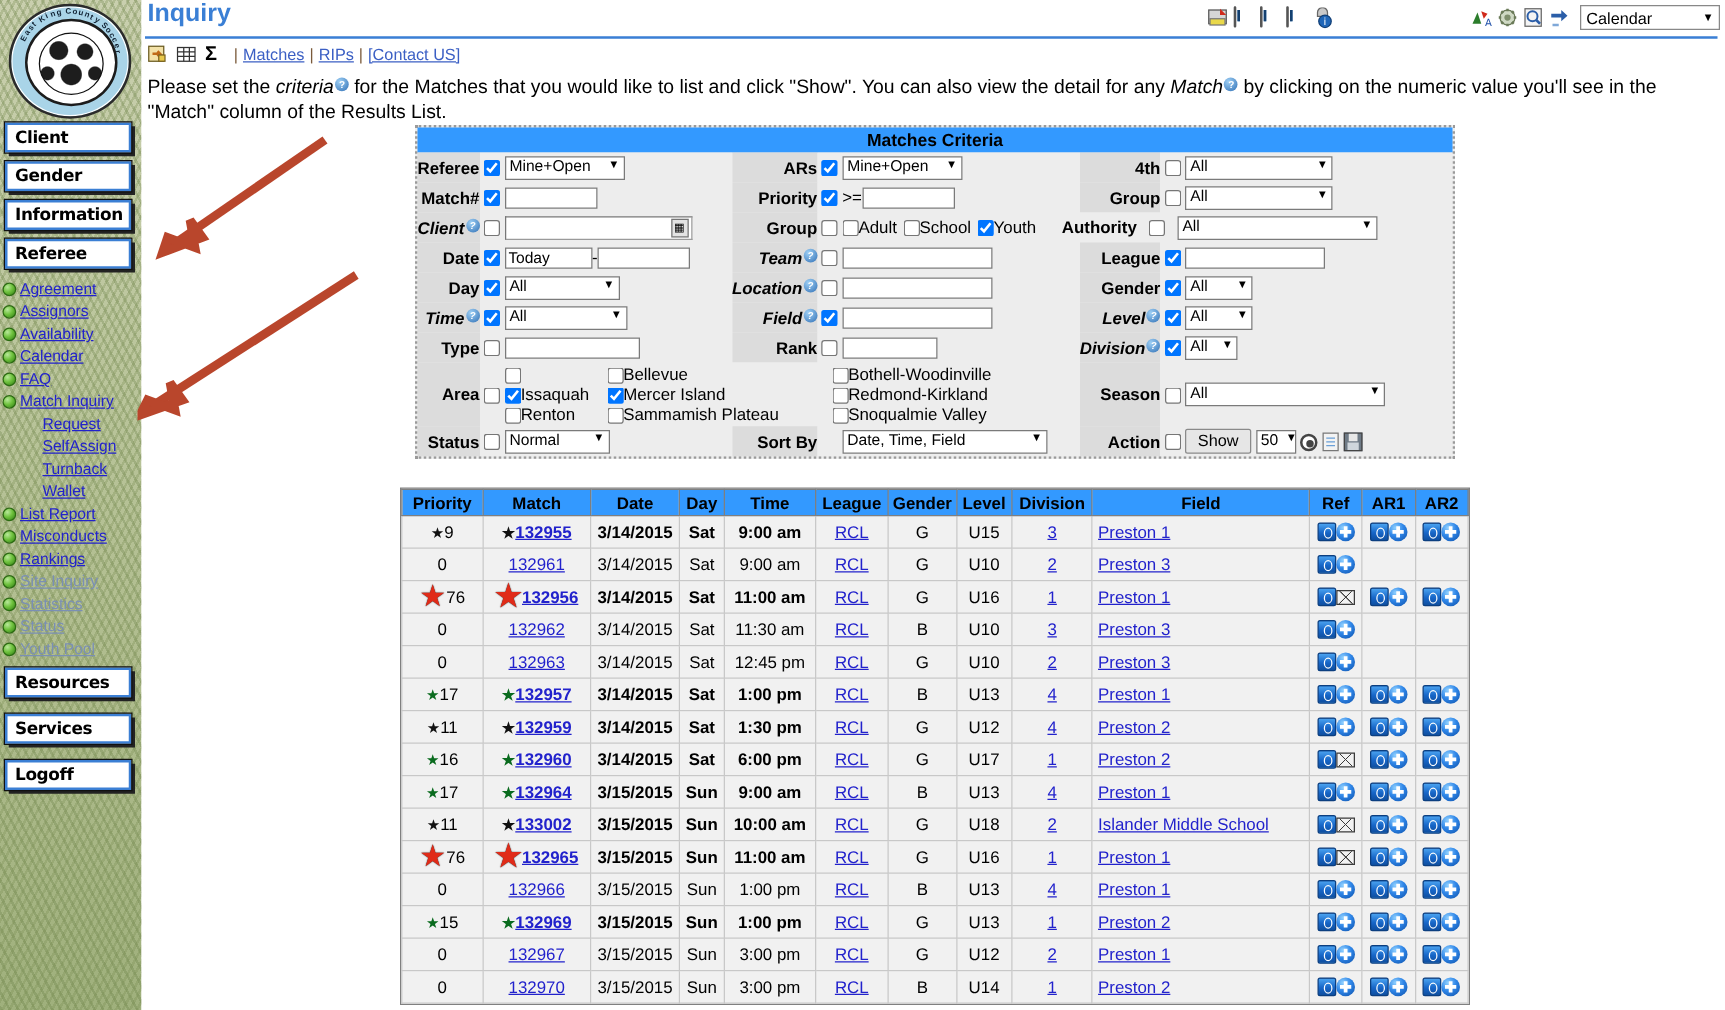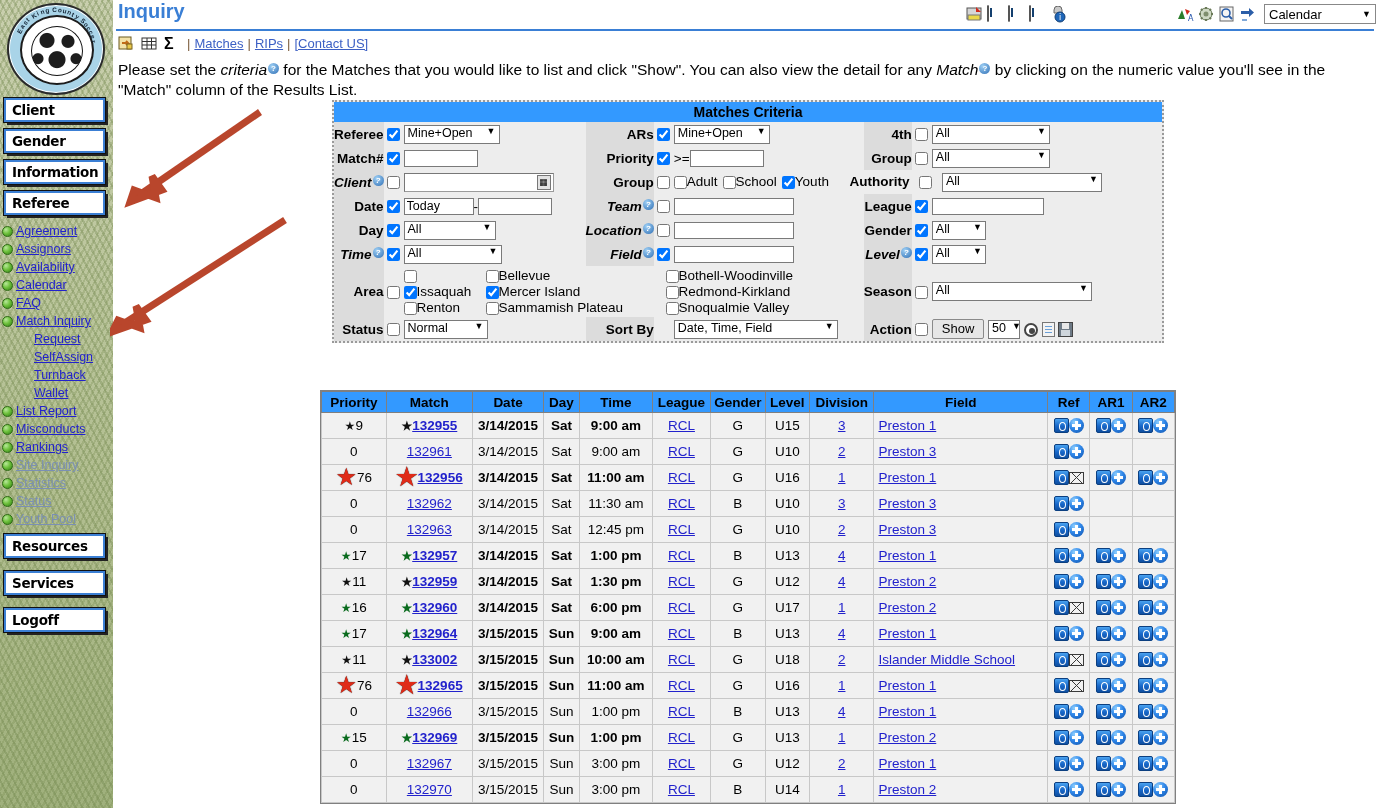--- a/index.html
+++ b/index.html
@@ -607,20 +607,34 @@
         <td class="cb"><input type="checkbox" checked="" style=""></td>
         <td class="val"><input class="tin" style="width: 120px;" value=""></td>
         <td class="lbl it"><span>Level</span><span class="qmark">?</span></td>
         <td class="cb"><input type="checkbox" checked="" style=""></td>
         <td class="val"><span class="tsel" style="width:54px">
                 <span>All</span>
                 <span class="arw">▼</span>
               </span></td>
       </tr>
       <tr>
+        <td class="lbl">Type</td>
+        <td class="cb"><input type="checkbox" style=""></td>
+        <td class="val"><input class="tin" style="width: 108px;" value=""></td>
+        <td class="lbl">Rank</td>
+        <td class="cb"><input type="checkbox" style=""></td>
+        <td class="val"><input class="tin" style="width: 76px;" value=""></td>
+        <td class="lbl it"><span>Division</span><span class="qmark">?</span></td>
+        <td class="cb"><input type="checkbox" checked="" style=""></td>
+        <td class="val"><span class="tsel" style="width:42px">
+                <span>All</span>
+                <span class="arw">▼</span>
+              </span></td>
+      </tr>
+      <tr>
         <td class="lbl">Area</td>
         <td class="cb"><input type="checkbox" style=""></td>
         <td class="val" colspan="4">
           <div class="areagrid" id="areagrid">
                 <label class="areacell"><input type="checkbox" style=""><span></span></label>
                 <label class="areacell"><input type="checkbox" style=""><span>Bellevue</span></label>
                 <label class="areacell"><input type="checkbox" style=""><span>Bothell-Woodinville</span></label>
                 <label class="areacell"><input type="checkbox" checked="" style=""><span>Issaquah</span></label>
                 <label class="areacell"><input type="checkbox" checked="" style=""><span>Mercer Island</span></label>
                 <label class="areacell"><input type="checkbox" style=""><span>Redmond-Kirkland</span></label>

